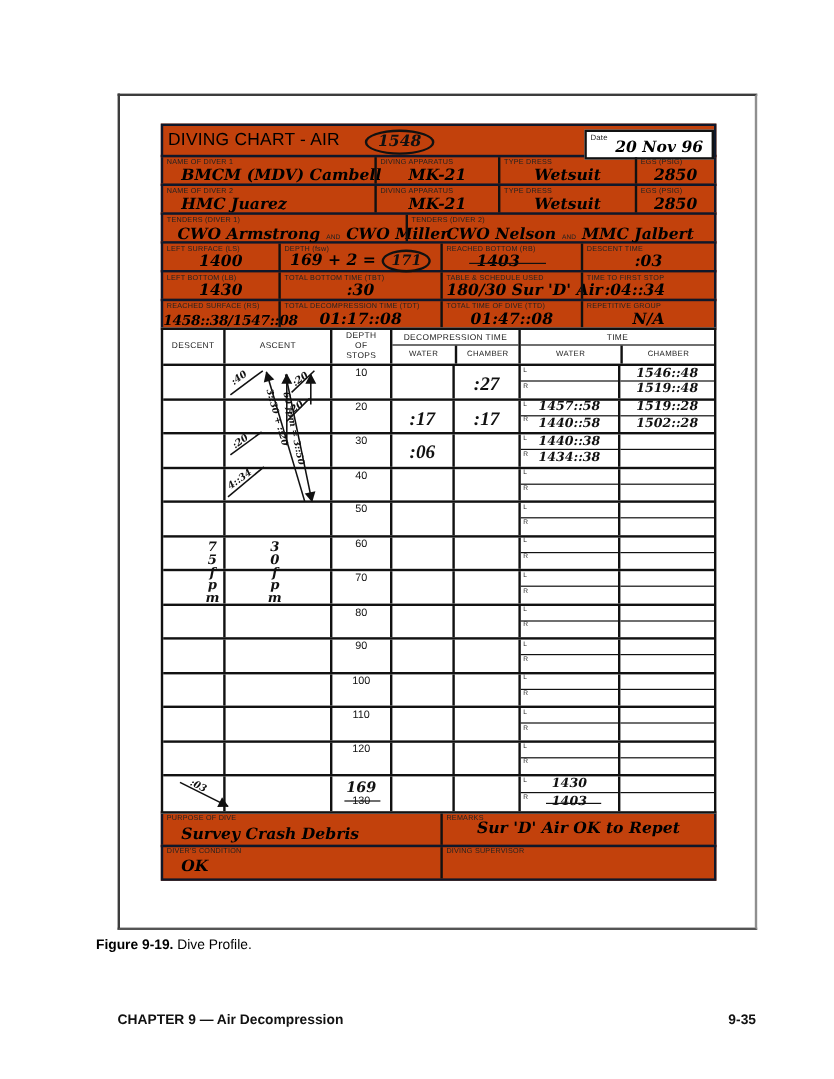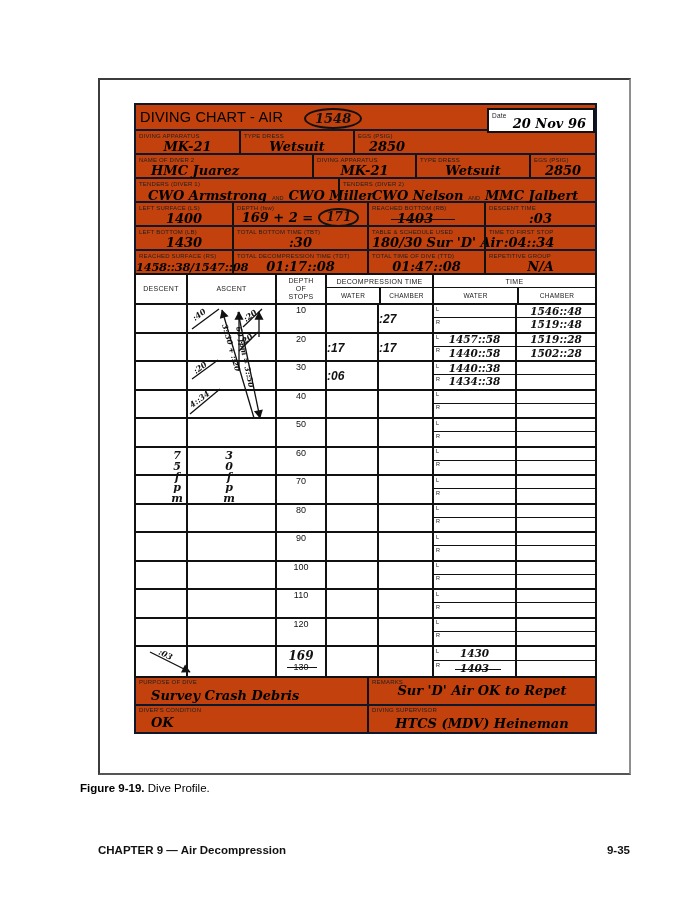--- a/index.html
+++ b/index.html
@@ -62,22 +62,22 @@
   .gsub{display:flex;height:15px;}
   .gsub div{display:flex;align-items:center;justify-content:center;font-size:6.5px;color:#222;
         letter-spacing:.3px;box-sizing:border-box;flex:none;}
   .gw-d{width:52px;} .gc-d{width:53px;border-left:2px solid #111;}
   .gw-t{width:83px;} .gc-t{width:78px;border-left:2px solid #111;}
 
   .depth-num{display:block;text-align:center;font-size:9px;color:#111;}
   .depth-last{display:flex;flex-direction:column;align-items:center;justify-content:center;height:100%;}
   .depth-last .hw-md{font-family:"DejaVu Serif",serif;font-style:italic;font-weight:700;font-size:12px;line-height:12px;}
   .depth-last .printed{font-size:9px;line-height:10px;}
-  .dval{display:block;text-align:left;margin-top:7px;font-family:Liberation Sans, sans-serif;
-        font-style:italic;font-weight:700;font-size:12px;}
+  .dval{display:block;text-align:center;margin-top:7px;font-family:Liberation Serif, serif;
+        font-style:italic;font-weight:700;font-size:16px;}
   .sub{height:50%;position:relative;display:flex;align-items:center;justify-content:center;box-sizing:border-box;}
   .sub-top{border-bottom:1px solid #111;}
   .lr{position:absolute;left:2px;top:.5px;font-size:5.5px;color:#222;}
   .tval{display:inline-block;font-family:"DejaVu Serif",serif;font-style:italic;font-weight:700;
         font-size:10.5px;line-height:11px;white-space:nowrap;}
   .tval.strike::after{left:-5px;right:-12px;}
 
   .rate-stack{position:absolute;width:14px;display:flex;flex-direction:column;align-items:center;
               pointer-events:none;}
   .rate-stack span{display:block;font-family:"DejaVu Serif",serif;font-style:italic;font-weight:700;
@@ -104,20 +104,24 @@
     <div class="frow title-row">
       <span class="page-title">DIVING CHART - AIR</span>
       <span class="circle title-circle">1548</span>
       <div class="date-box">
         <span class="flbl">Date</span>
         <span class="fval hw">20 Nov 96</span>
       </div>
     </div>
 
     <div class="frow">
+      <div class="fc" style="width:176px">
+        <span class="flbl">NAME OF DIVER 1</span>
+        <span class="fval hw left">BMCM (MDV) Cambell</span>
+      </div>
       <div class="fc" style="width:103px">
         <span class="flbl">DIVING APPARATUS</span>
         <span class="fval hw">MK-21</span>
       </div>
       <div class="fc" style="width:114px">
         <span class="flbl">TYPE DRESS</span>
         <span class="fval hw">Wetsuit</span>
       </div>
       <div class="fc" style="width:66px">
         <span class="flbl">EGS (PSIG)</span>
@@ -712,21 +716,20 @@
       </div>
     </div>
 
     <div class="frow" style="height:30px">
       <div class="fc" style="width:231px">
         <span class="flbl">DIVER'S CONDITION</span>
         <span class="fval hw left" style="margin-top:10px">OK</span>
       </div>
       <div class="fc" style="width:228px">
         <span class="flbl">DIVING SUPERVISOR</span>
-        <span class="fval hw" style="margin-top:11px">HTCS (MDV) Heineman</span>
       </div>
     </div>
 
   </div>
 </div>
 
 <div class="fig-caption">
   <span class="b">Figure 9-19.</span>
   <span>Dive Profile.</span>
 </div>

